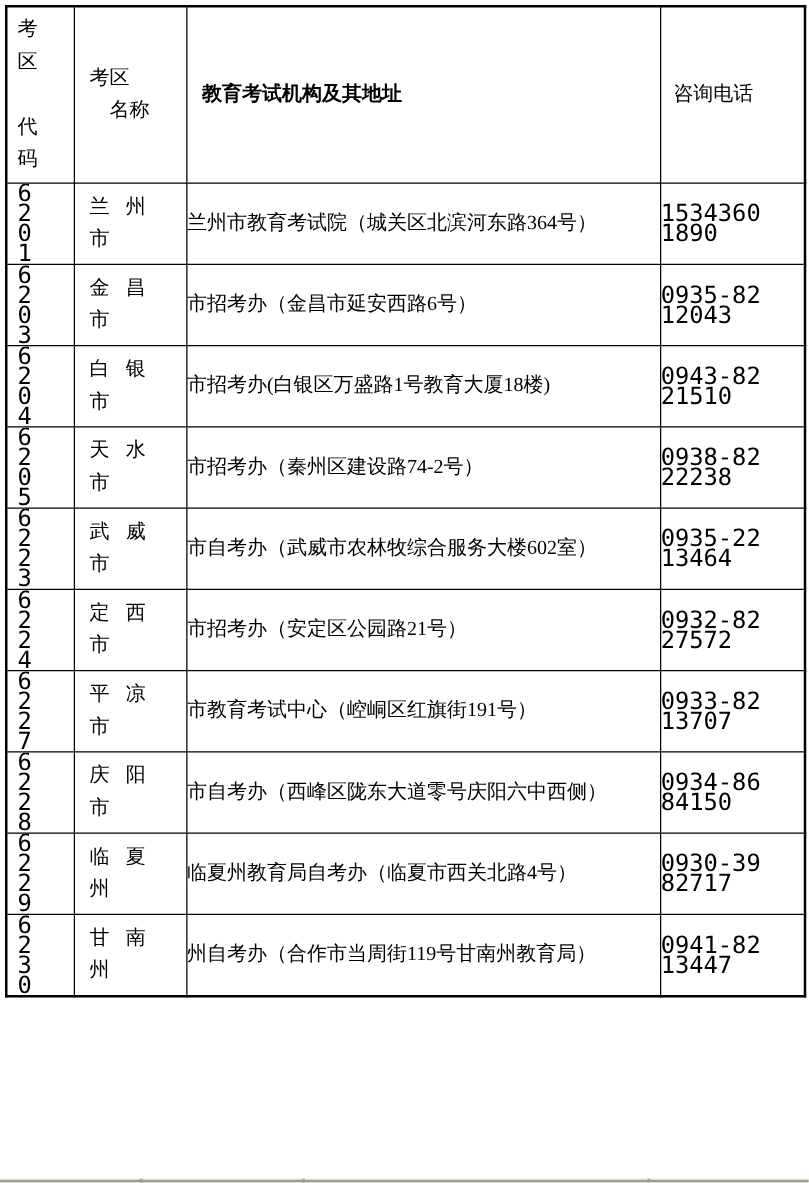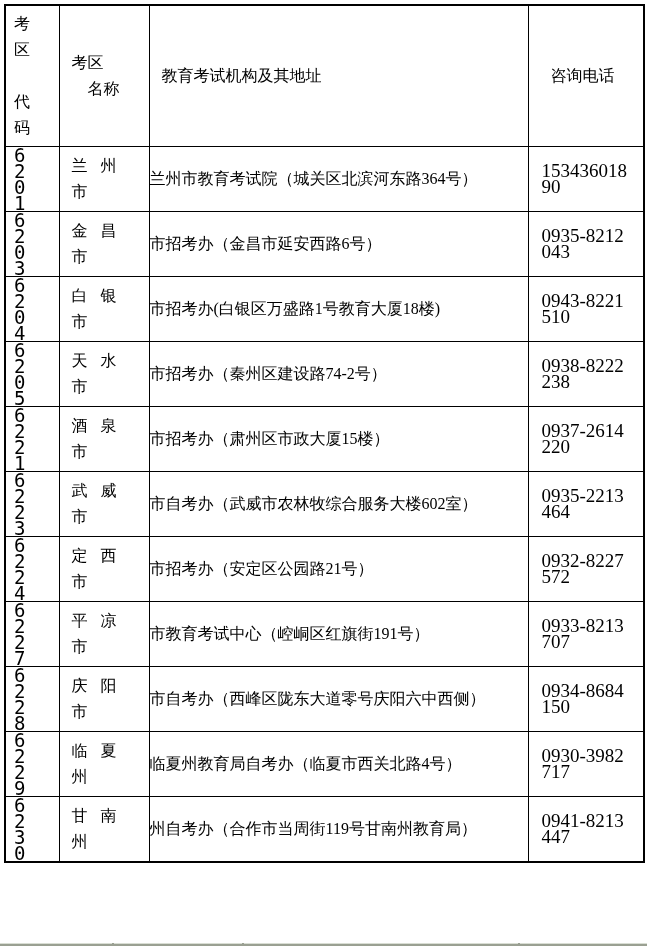--- a/index.html
+++ b/index.html
@@ -36,26 +36,26 @@
   tr.data-row{height:56.6px;}
   .cjk{font-size:16px;line-height:26px;}
   .num{
     font-family:"DejaVu Sans Mono","Liberation Mono",monospace;
     font-size:19px;line-height:16px;
     word-break:break-all;
   }
   
   .code-h-box{padding-left:8px;white-space:pre-line;}
   .name-h-box{padding-left:12px;white-space:pre-line;}
-  .org-h-box{padding-left:12px;}
-  .phone-h-box{padding-left:22px;}
+  .org-h-box{padding-left:12px;font-weight:bold;}
+  .phone-h-box{padding-left:10px;}
   .code-box{margin-left:8px;width:18px;}
   .city-box{margin-left:12px;margin-right:32px;text-align:justify;}
   .org-box{margin-left:0;margin-right:6px;}
-  .phone-box{margin-left:13px;width:86px;font-family:Liberation Serif, serif;}
+  .phone-box{margin-left:0;width:86px;}
   
   .footer-strip{
     position:absolute;left:0;top:939px;width:647px;height:7px;
     background:var(--strip-bg);
   }
   .footer-strip .hline{
     position:absolute;left:0;top:1px;width:647px;height:2px;
     background:var(--strip-line);
   }
   .footer-strip .tick{
@@ -148,34 +148,20 @@
     </td>
     <td>
       <div class="org-box cjk">市招考办（秦州区建设路74-2号）</div>
     </td>
     <td>
       <div class="phone-box num">0938-8222238</div>
     </td>
   </tr>
         <tr class="data-row">
     <td>
-      <div class="code-box num">6221</div>
-    </td>
-    <td>
-      <div class="city-box cjk">酒泉市</div>
-    </td>
-    <td>
-      <div class="org-box cjk">市招考办（肃州区市政大厦15楼）</div>
-    </td>
-    <td>
-      <div class="phone-box num">0937-2614220</div>
-    </td>
-  </tr>
-        <tr class="data-row">
-    <td>
       <div class="code-box num">6223</div>
     </td>
     <td>
       <div class="city-box cjk">武威市</div>
     </td>
     <td>
       <div class="org-box cjk">市自考办（武威市农林牧综合服务大楼602室）</div>
     </td>
     <td>
       <div class="phone-box num">0935-2213464</div>

